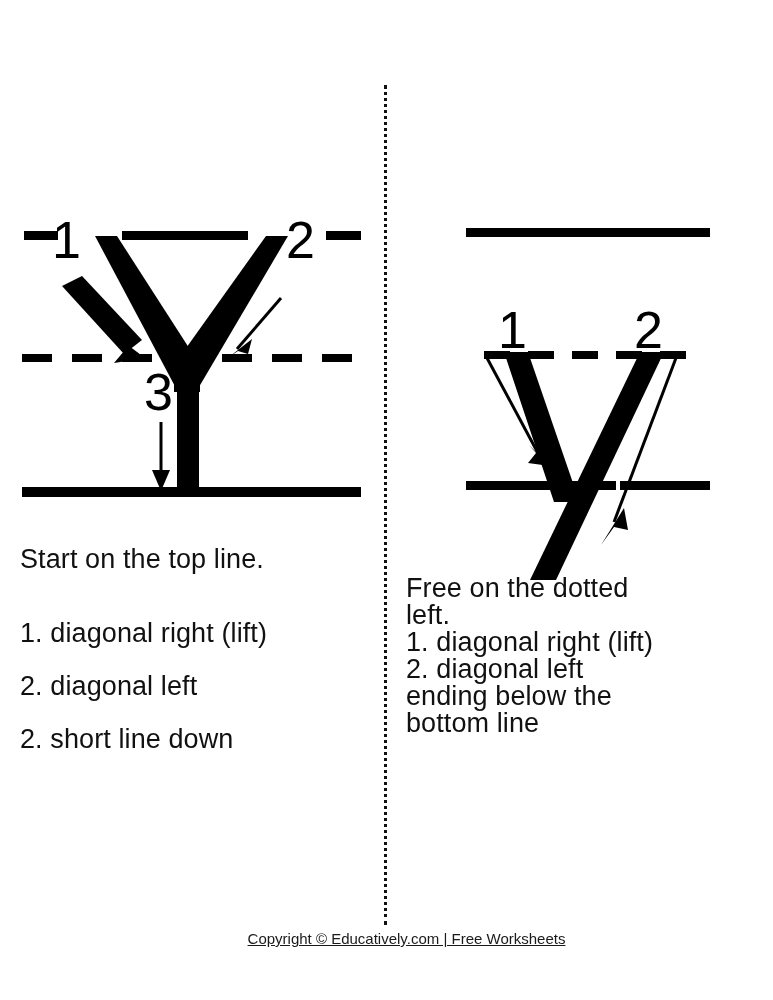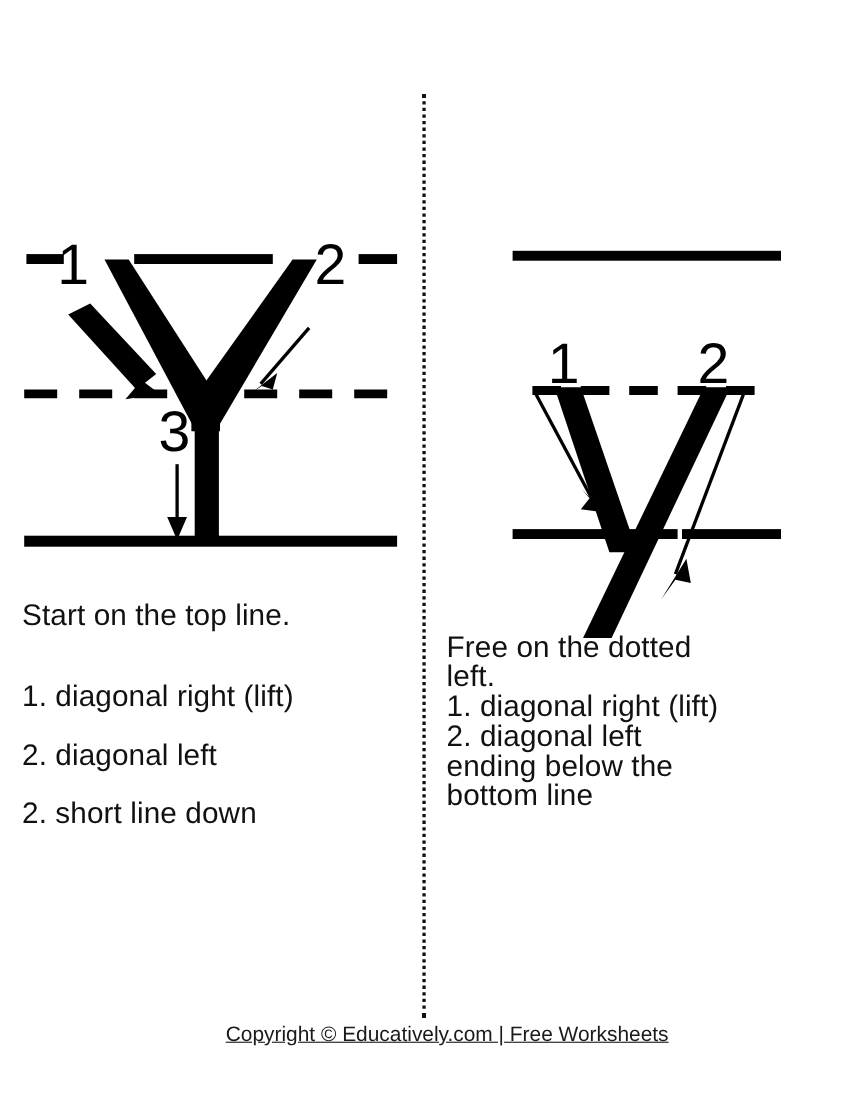--- a/index.html
+++ b/index.html
@@ -72,21 +72,21 @@
 
   
   .footer {
     position: absolute;
     left: 0;
     top: 930px;
     width: 773px;
     text-align: center;
   }
   .footer-link {
-    font-size: 19px;
+    font-size: 15px;
     color: #1a1a1a;
     text-decoration: underline;
     font-family: "Liberation Sans", sans-serif;
     cursor: pointer;
     margin-left: 40px;
   }
 </style>
 </head>
 <body>
 

